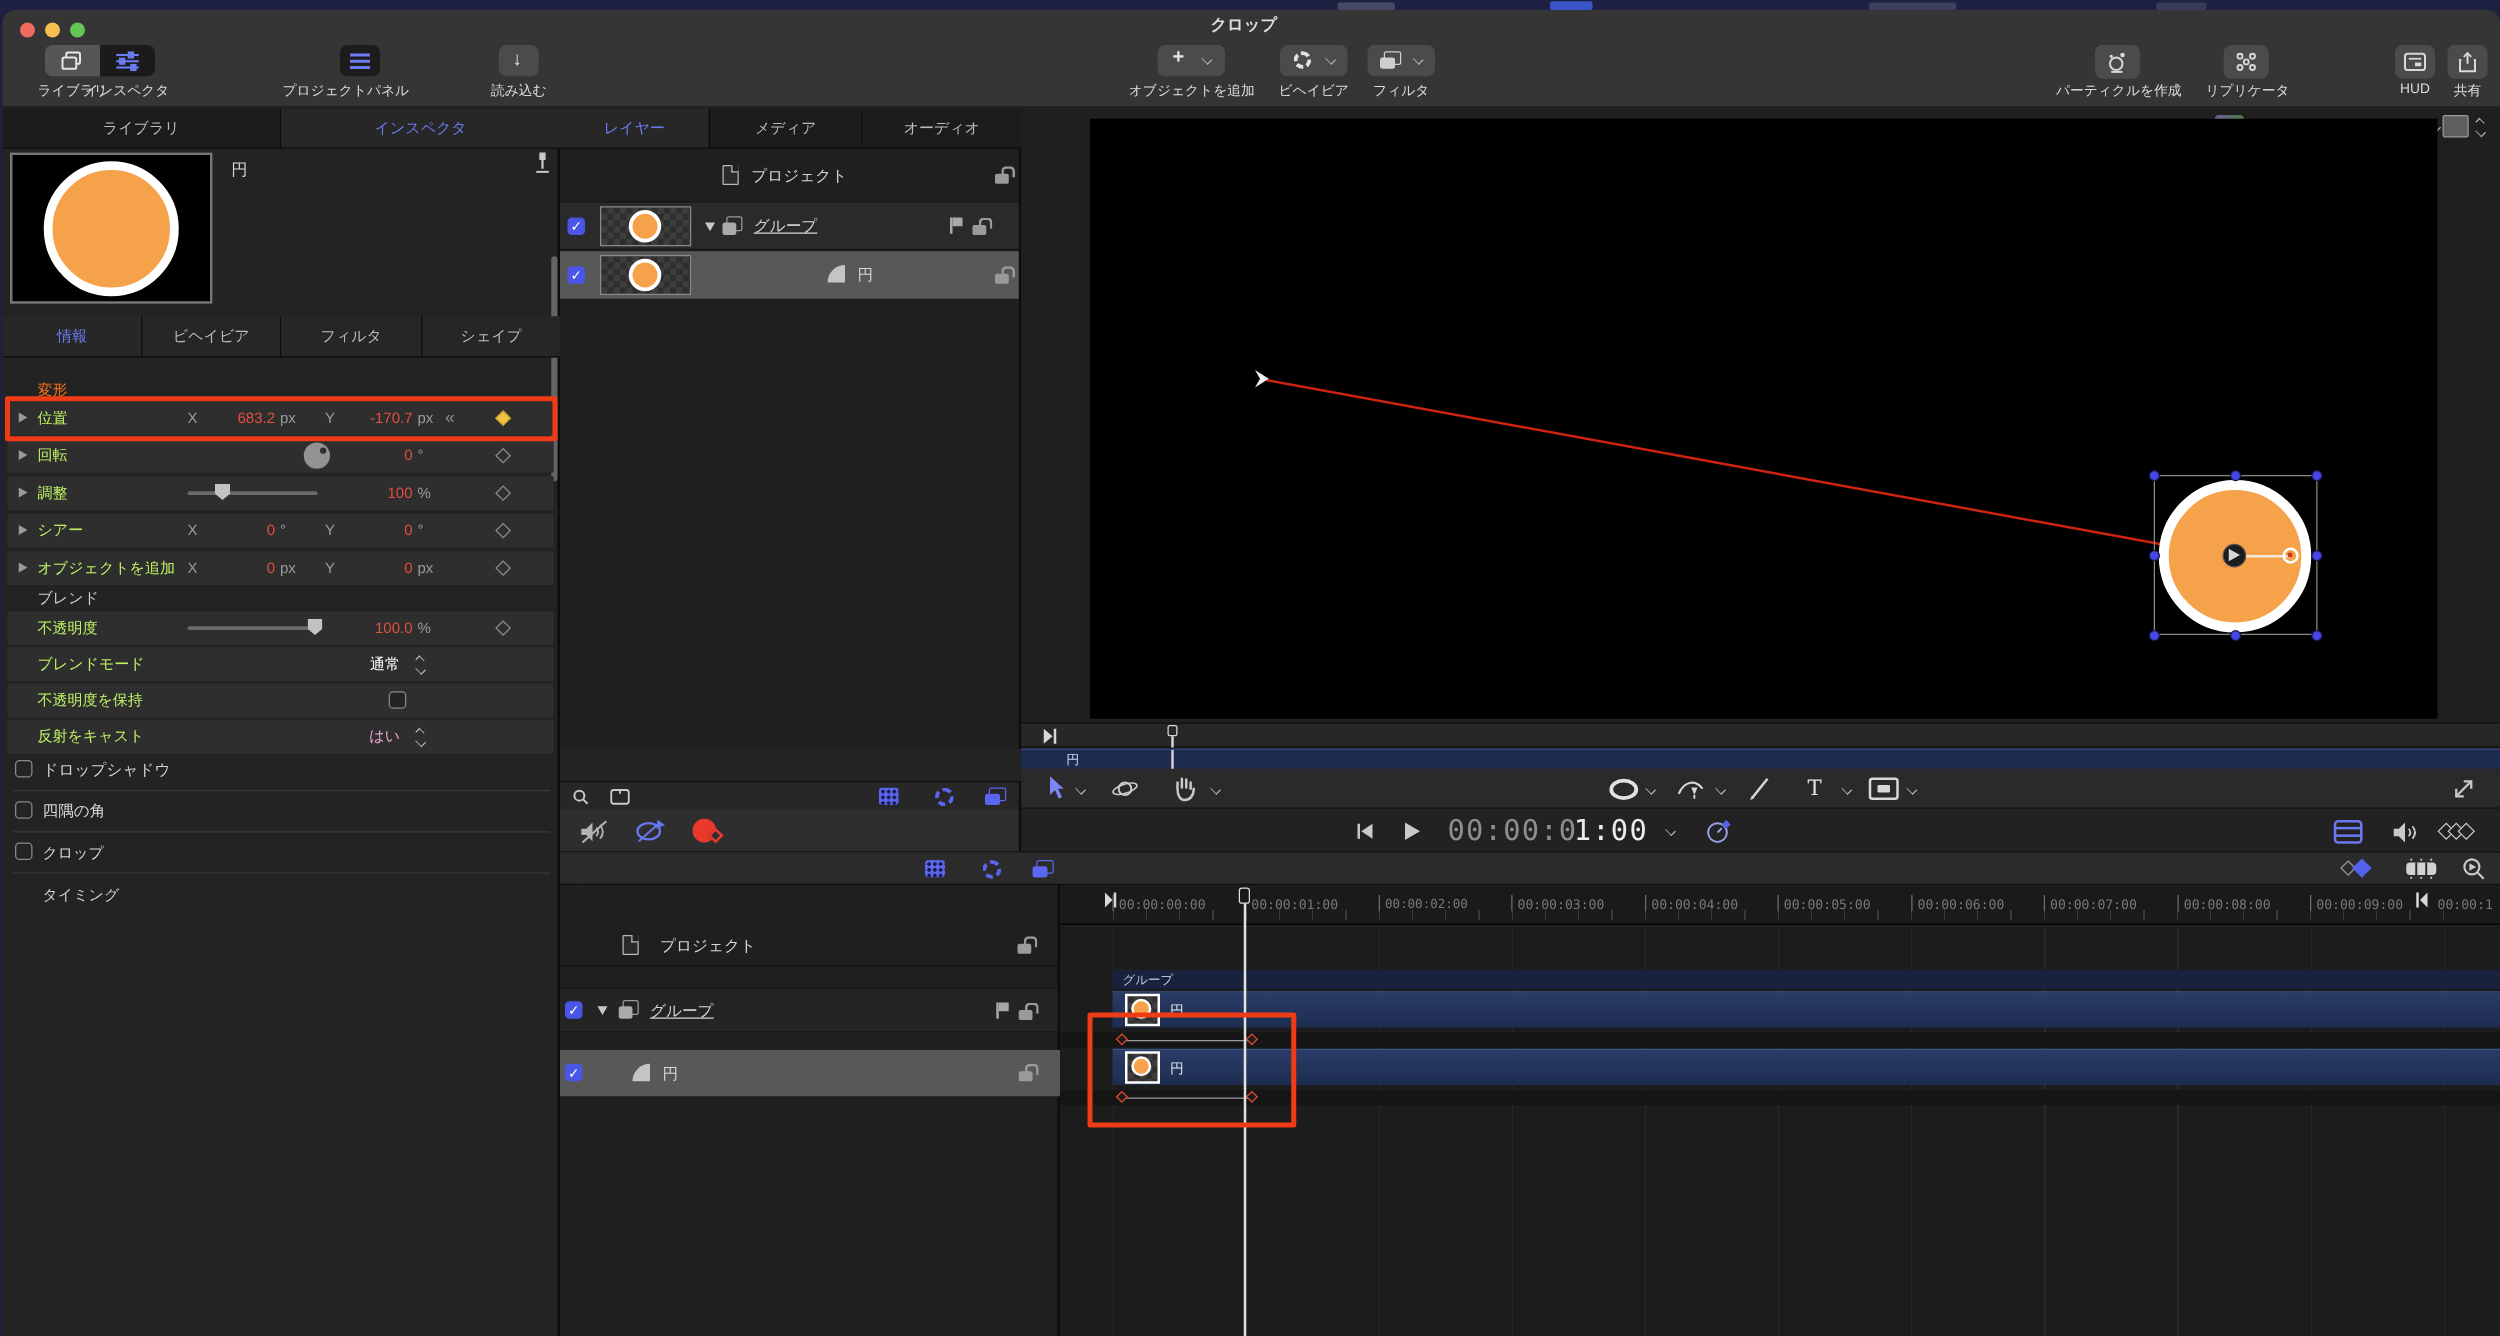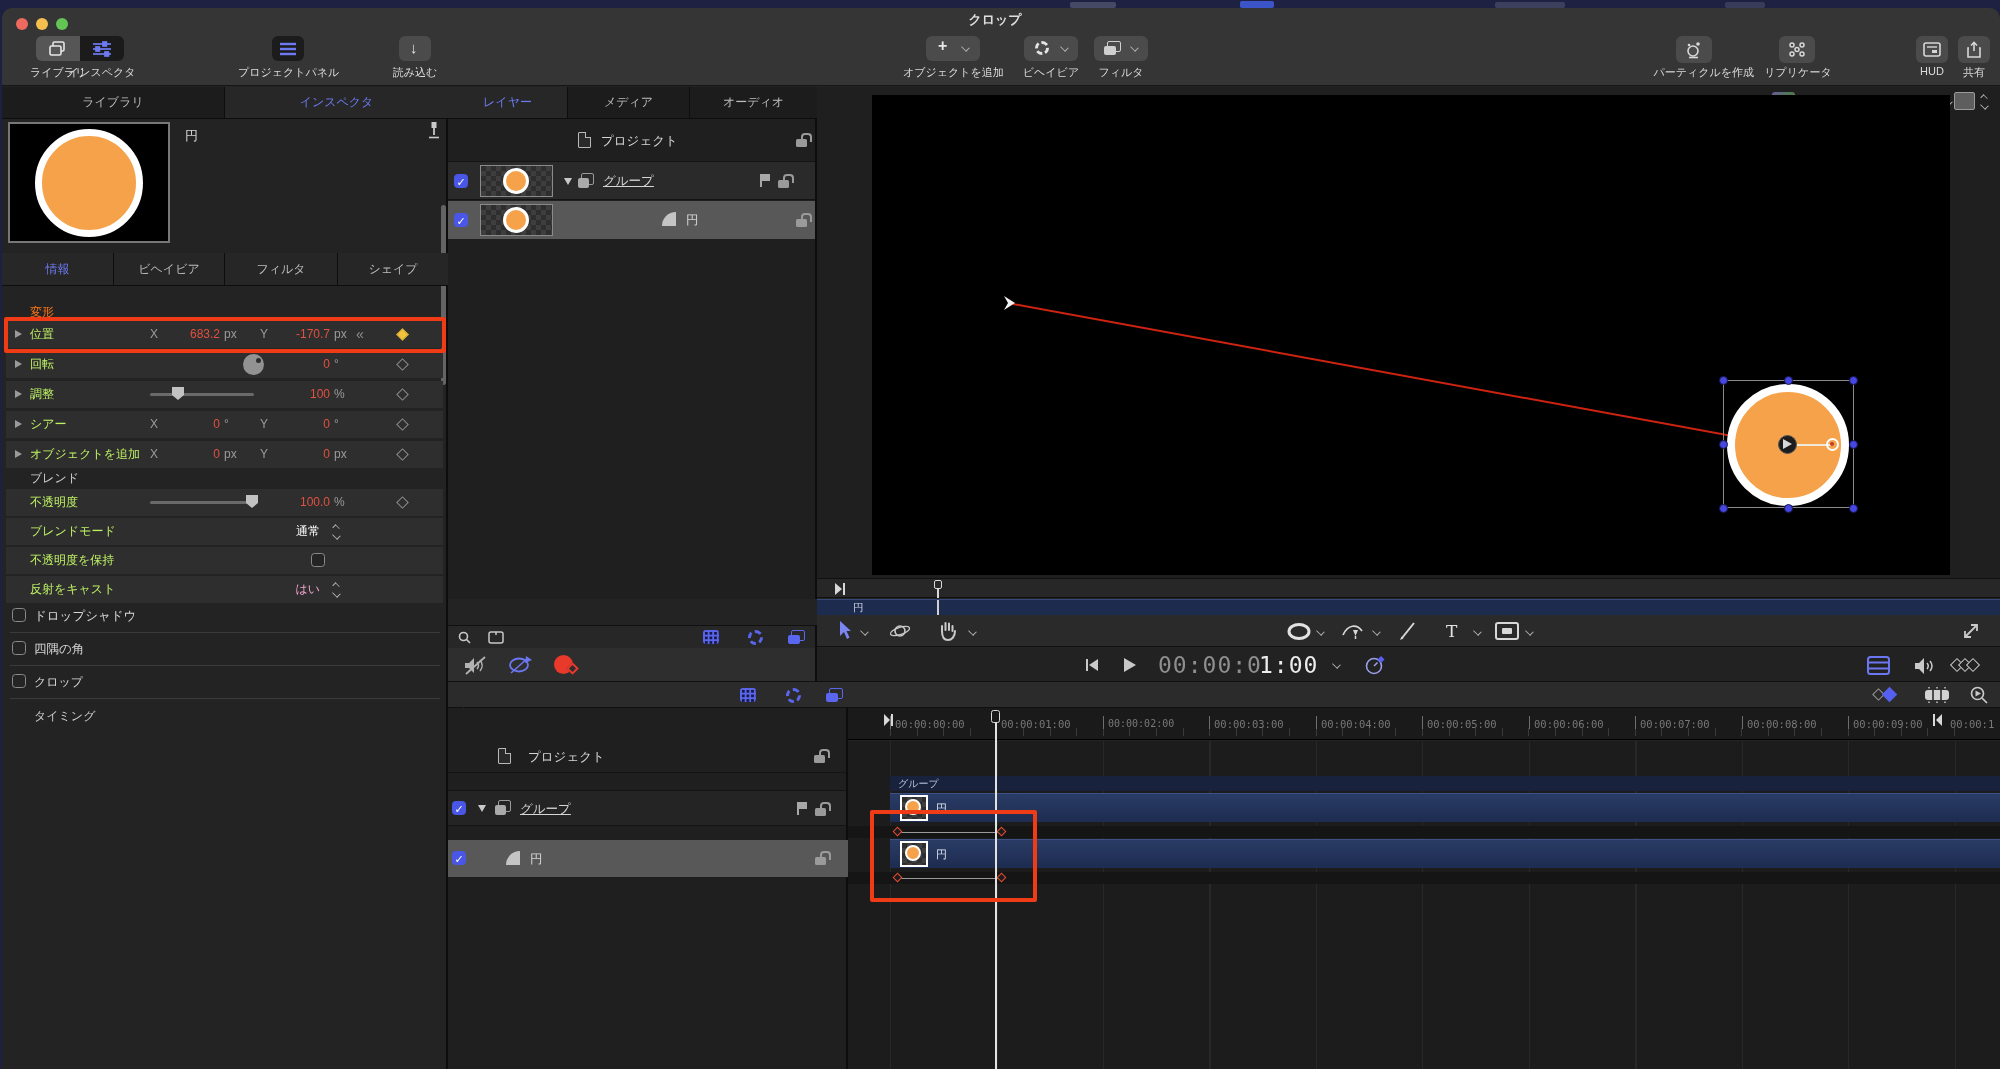--- a/index.html
+++ b/index.html
@@ -112,21 +112,21 @@
 
 <div class="btn dark" style="left:272px;top:36px;width:32px;height:25px">
   <span><svg width="16" height="14" style="left:8px;top:6px" viewBox="0 0 16 14">
         <g stroke="#6d7bf2" stroke-width="2.4">
           <line x1="0" y1="2" x2="16" y2="2"></line>
           <line x1="0" y1="7" x2="16" y2="7"></line>
           <line x1="0" y1="12" x2="16" y2="12"></line>
         </g>
       </svg></span>
 </div>
-<div class="t lbl" style="left:238px;top:65px;width:100px;text-align:right">プロジェクトパネル</div>
+<div class="t lbl" style="left:226px;top:65px;width:100px;text-align:right">プロジェクトパネル</div>
 
 <div class="btn" style="left:399px;top:36px;width:32px;height:25px">
   <span class="a g-dl" style="left:11px;top:3px"></span>
 </div>
 <div class="t lbl" style="left:385px;top:65px;width:60px;text-align:center">読み込む</div>
 
 
 <div class="btn" style="left:926px;top:36px;width:54px;height:25px">
   <span class="a g-plus" style="left:12px;top:1px"></span>
   <span class="cvd" style="left:36px;top:8px"></span>
@@ -147,21 +147,21 @@
 
 
 <div class="btn" style="left:1676px;top:36px;width:36px;height:27px">
   <span><svg width="18" height="17" style="left:9px;top:5px" viewBox="0 0 18 17">
         <circle cx="8" cy="10" r="5" fill="none" stroke="#d8d8d8" stroke-width="1.6"></circle>
         <circle cx="13" cy="3" r="1.8" fill="#d8d8d8"></circle>
         <circle cx="4" cy="4" r="1.3" fill="#d8d8d8"></circle>
         <line x1="4" y1="16.5" x2="13" y2="16.5" stroke="#d8d8d8" stroke-width="1.6"></line>
       </svg></span>
 </div>
-<div class="t lbl" style="left:1636px;top:65px;width:118px;text-align:right">パーティクルを作成</div>
+<div class="t lbl" style="left:1636px;top:65px;width:118px;text-align:center">パーティクルを作成</div>
 
 <div class="btn" style="left:1779px;top:36px;width:36px;height:27px">
   <span><svg width="18" height="17" style="left:9px;top:5px" viewBox="0 0 18 17">
         <g fill="none" stroke="#d8d8d8" stroke-width="1.5">
           <circle cx="4" cy="4" r="2"></circle>
           <circle cx="14" cy="4" r="2"></circle>
           <circle cx="9" cy="8.5" r="2"></circle>
           <circle cx="4" cy="13" r="2"></circle>
           <circle cx="14" cy="13" r="2"></circle>
         </g>

